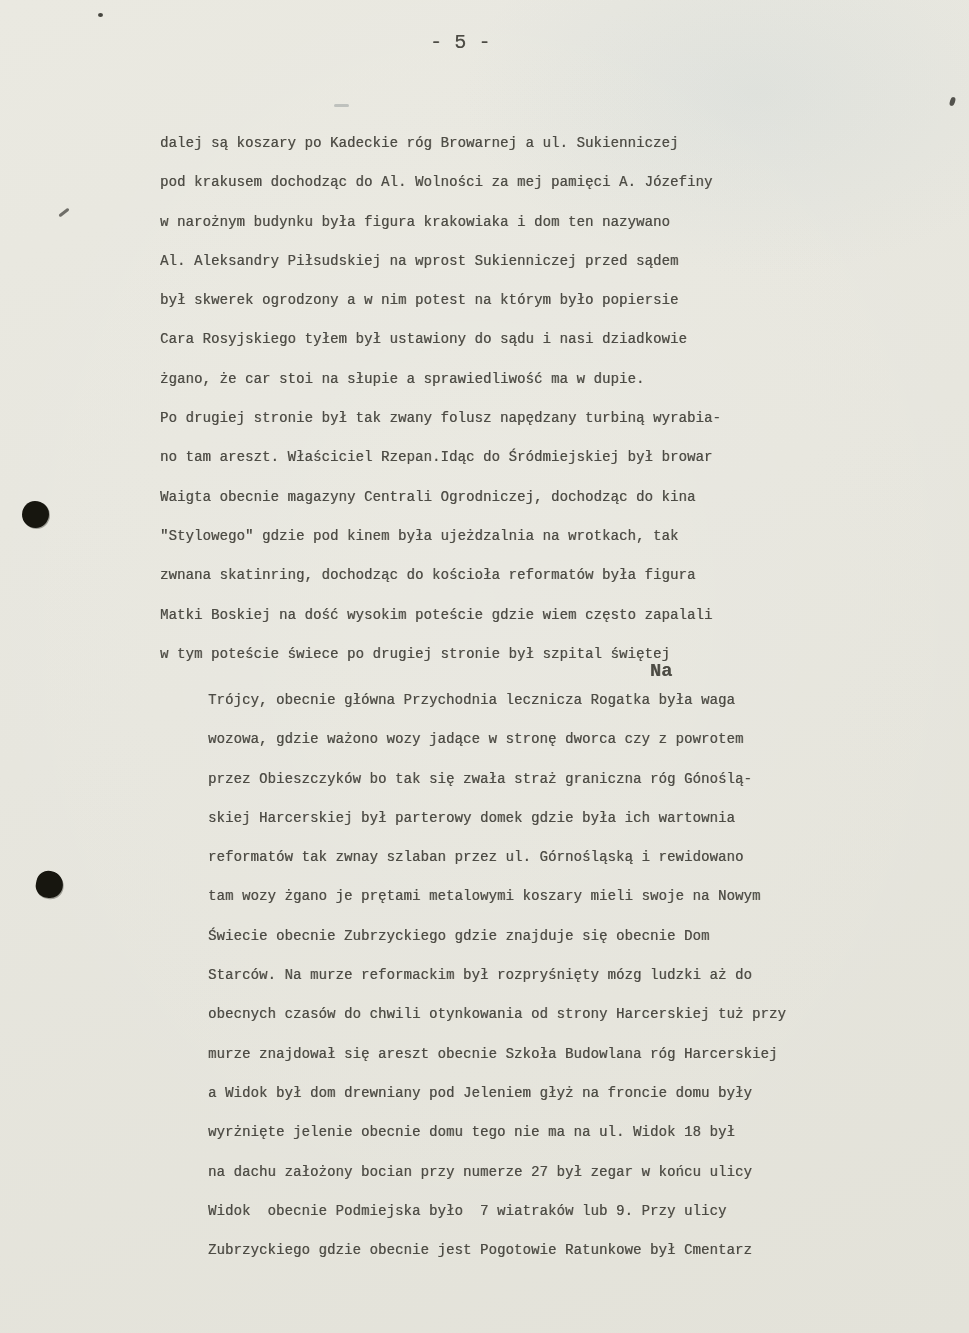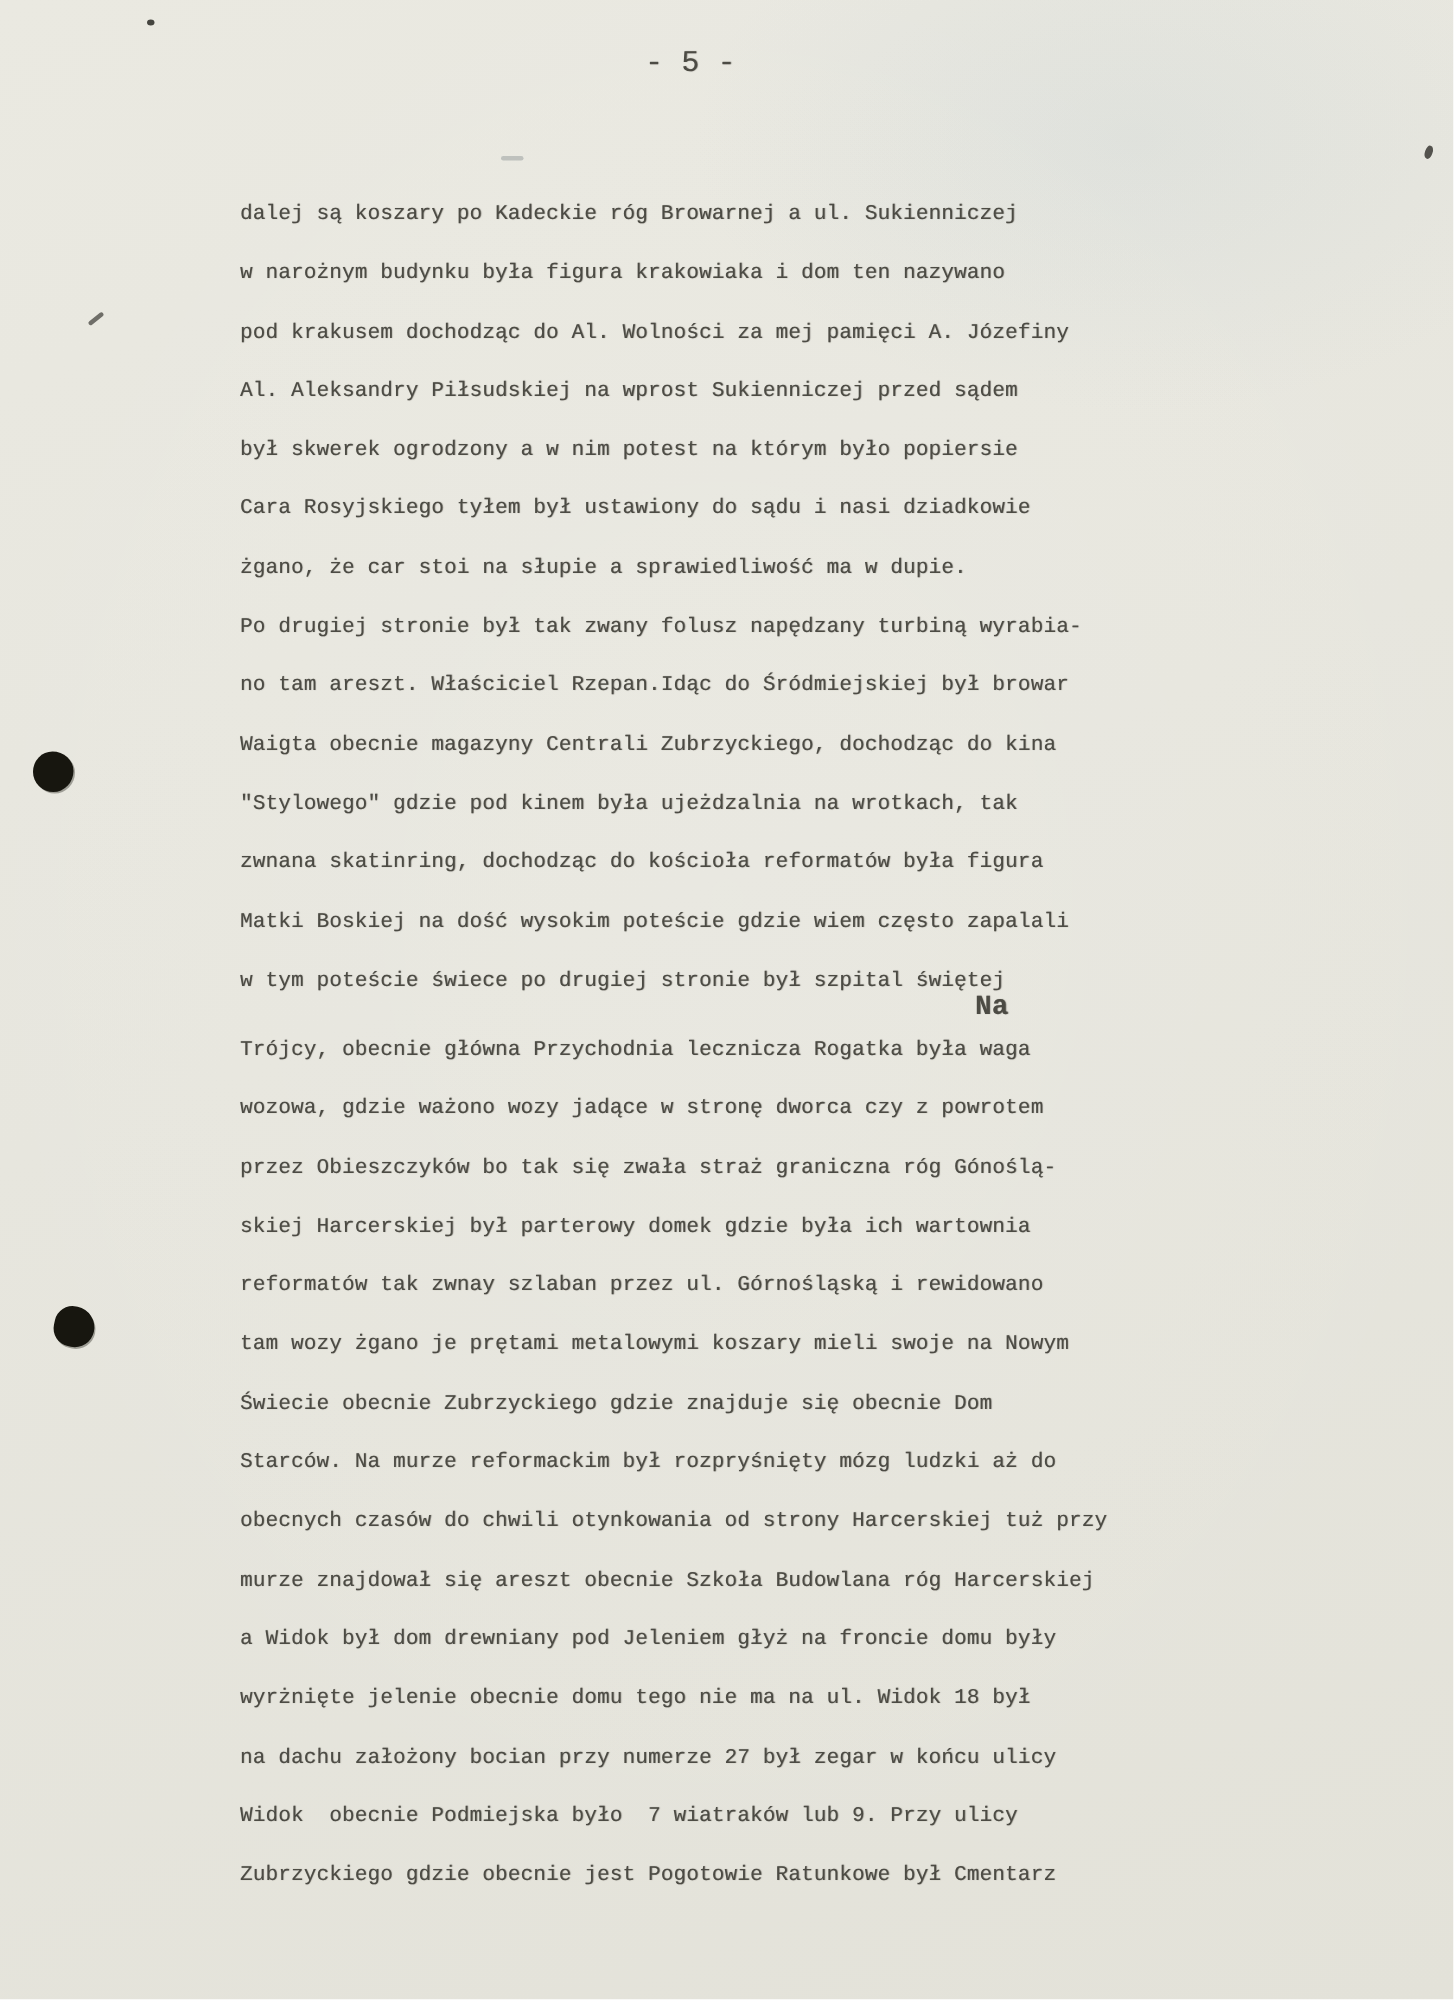--- a/index.html
+++ b/index.html
@@ -31,21 +31,21 @@
     position: absolute;
     top: 31px;
     left: 430px;
     font-size: 20px;
   }
   .text-block {
     position: absolute;
     left: 160px;
   }
   .block-a { top: 131px; }
-  .block-b { top: 688px; }
+  .block-b { top: 688px; margin-left: 48px; }
   .line {
     height: 39.3px;
     white-space: pre;
     line-height: 24px;
   }
   .insert-word {
     position: absolute;
     top: 661px;
     left: 650px;
     font-size: 18.5px;
@@ -100,29 +100,29 @@
 
   <div class="page-number typewritten">- 5 -</div>
 
   <div class="speck speck-dot"></div>
   <div class="speck speck-pencil"></div>
   <div class="speck speck-tick"></div>
   <div class="speck speck-faint-dash"></div>
 
   <div class="text-block block-a typewritten">
     <div class="line">dalej są koszary po Kadeckie róg Browarnej a ul. Sukienniczej</div>
+    <div class="line">pod krakusem dochodząc do Al. Wolności za mej pamięci A. Józefiny</div>
     <div class="line">w narożnym budynku była figura krakowiaka i dom ten nazywano</div>
-    <div class="line">pod krakusem dochodząc do Al. Wolności za mej pamięci A. Józefiny</div>
     <div class="line">Al. Aleksandry Piłsudskiej na wprost Sukienniczej przed sądem</div>
     <div class="line">był skwerek ogrodzony a w nim potest na którym było popiersie</div>
     <div class="line">Cara Rosyjskiego tyłem był ustawiony do sądu i nasi dziadkowie</div>
     <div class="line">żgano, że car stoi na słupie a sprawiedliwość ma w dupie.</div>
     <div class="line">Po drugiej stronie był tak zwany folusz napędzany turbiną wyrabia-</div>
     <div class="line">no tam areszt. Właściciel Rzepan.Idąc do Śródmiejskiej był browar</div>
-    <div class="line">Waigta obecnie magazyny Centrali Zubrzyckiego, dochodząc do kina</div>
+    <div class="line">Waigta obecnie magazyny Centrali Ogrodniczej, dochodząc do kina</div>
     <div class="line">"Stylowego" gdzie pod kinem była ujeżdzalnia na wrotkach, tak</div>
     <div class="line">zwnana skatinring, dochodząc do kościoła reformatów była figura</div>
     <div class="line">Matki Boskiej na dość wysokim poteście gdzie wiem często zapalali</div>
     <div class="line">w tym poteście świece po drugiej stronie był szpital świętej</div>
   </div>
 
   <div class="insert-word typewritten">Na</div>
 
   <div class="text-block block-b typewritten">
     <div class="line">Trójcy, obecnie główna Przychodnia lecznicza Rogatka była waga</div>

